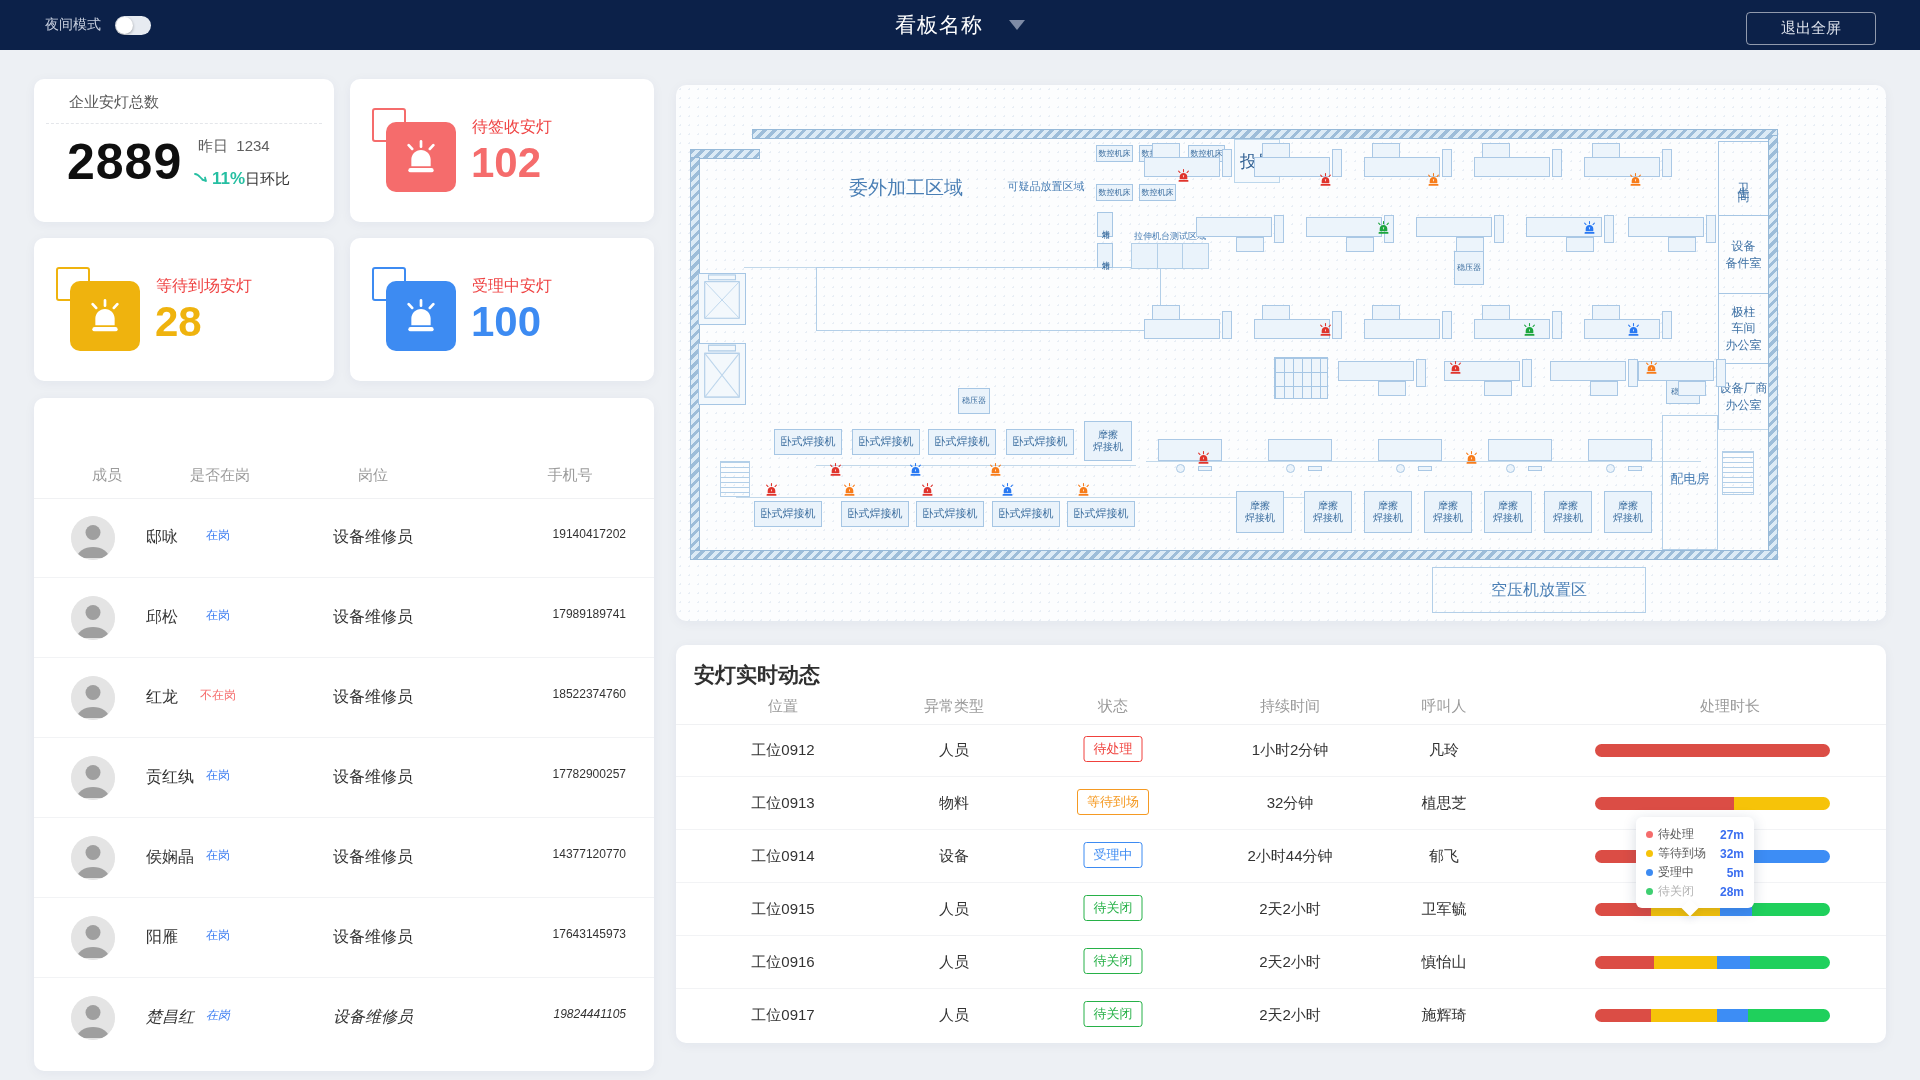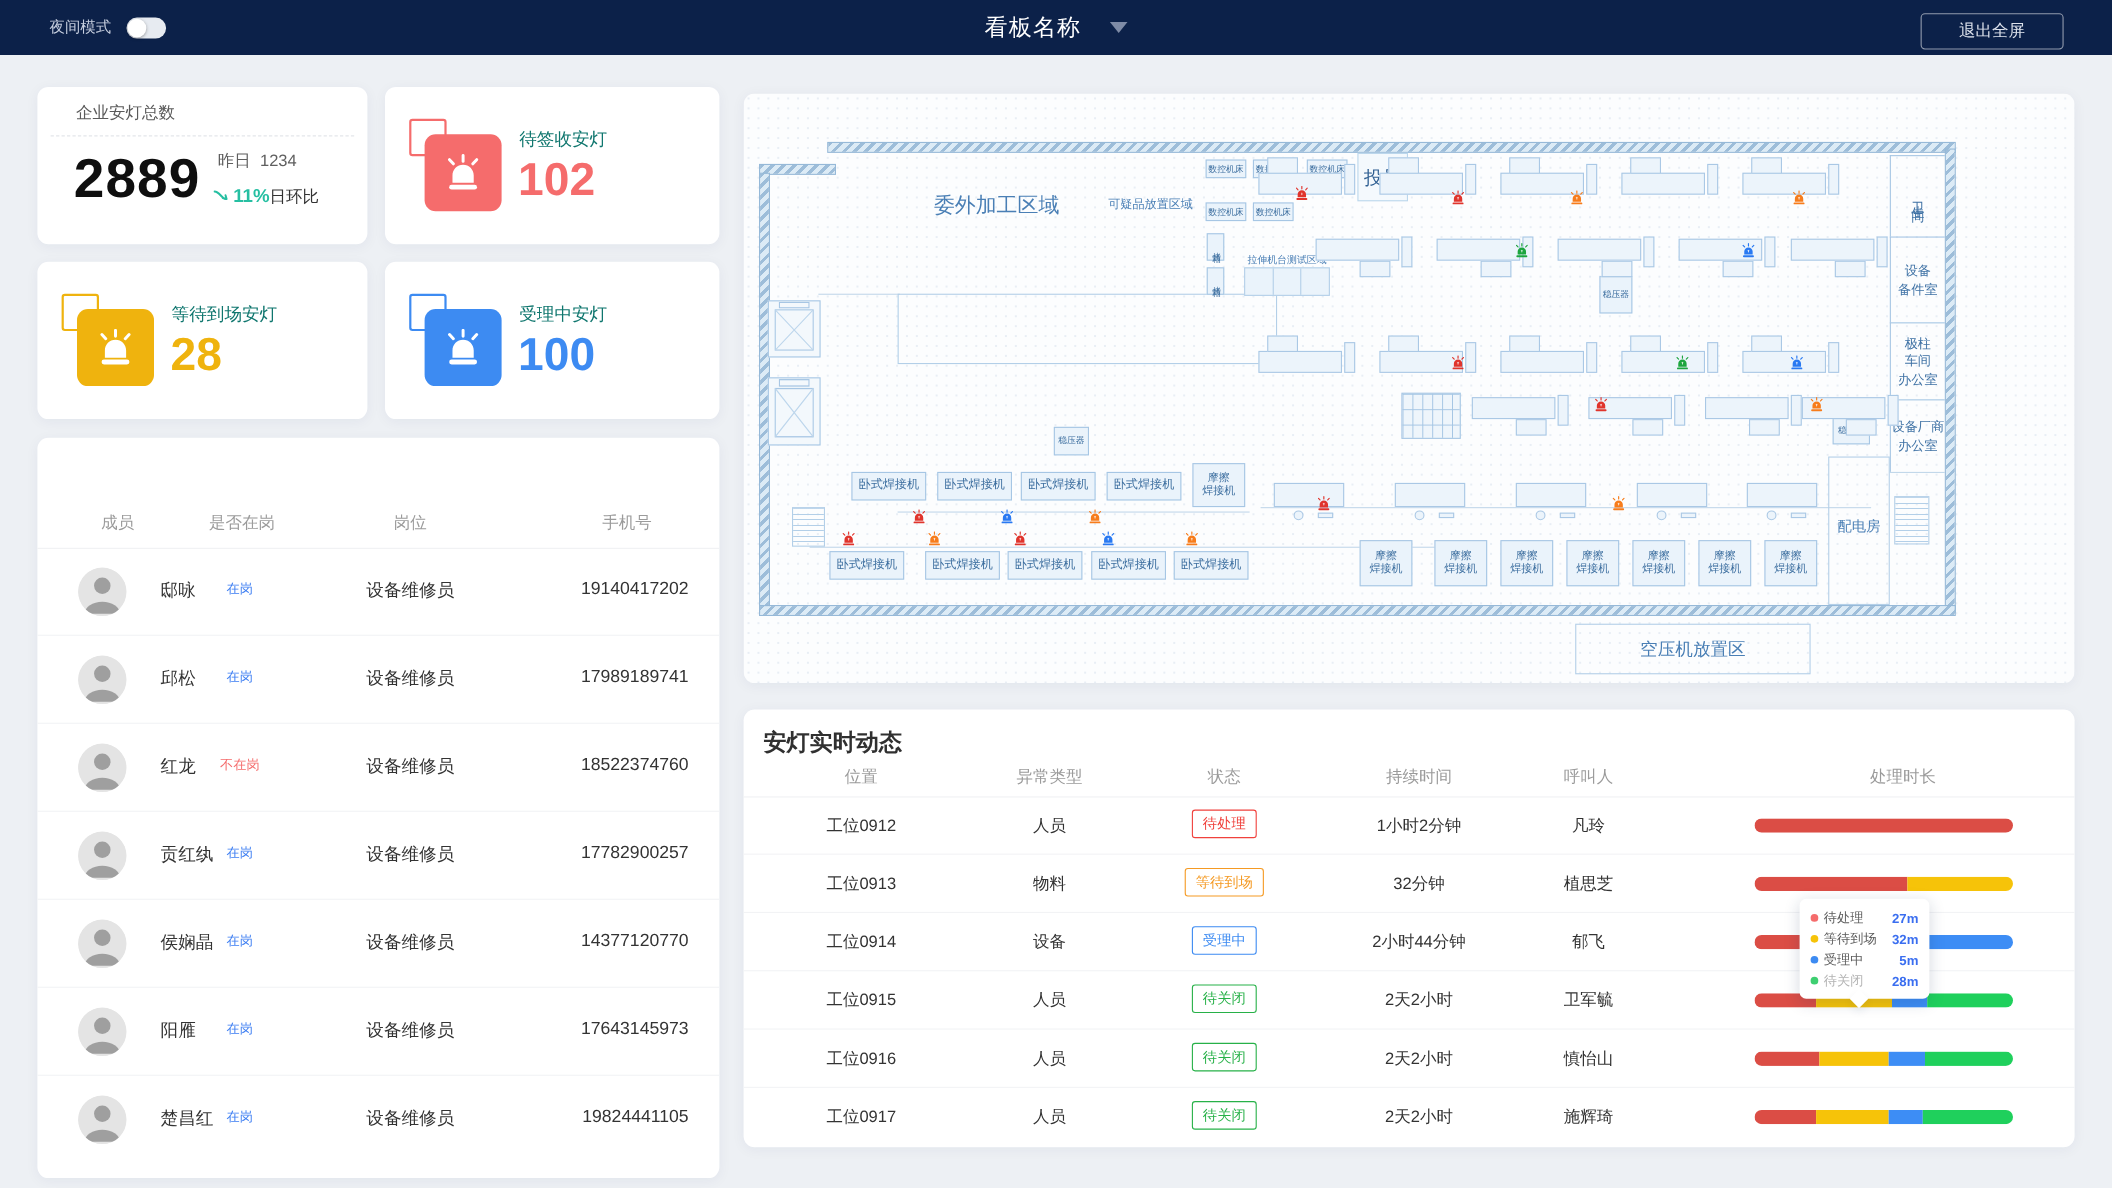--- a/index.html
+++ b/index.html
@@ -26,35 +26,35 @@
   .card-total .t { position:absolute; left:35px; top:14px; font-size:15px; color:#5a5a5a; }
   .card-total .dash { position:absolute; left:12px; right:12px; top:44px; border-top:1px dashed #e4e6ea; }
   .card-total .big { position:absolute; left:33px; top:54px; font-size:50px; font-weight:700; color:#0f0f0f; letter-spacing:1px; }
   .card-total .y-line { position:absolute; left:164px; top:58px; font-size:15px; color:#5f5f5f; }
   .card-total .r-line { position:absolute; left:160px; top:90px; display:flex; align-items:center; gap:0; }
   .card-total .pct { font-size:17px; font-weight:700; }
   .card-total .rl { font-size:15px; color:#333; }
 
   .icon-card .sq-outline { position:absolute; left:22px; top:29px; width:34px; height:34px; border:2px solid; border-radius:3px; }
   .icon-card .sq-fill { position:absolute; left:36px; top:43px; width:70px; height:70px; border-radius:10px; display:flex; align-items:center; justify-content:center; }
-  .icon-card .ic-title { position:absolute; left:122px; top:38px; font-size:16px; color:#0f766e; }
+  .icon-card .ic-title { position:absolute; left:122px; top:38px; font-size:16px; color:#ef4444; }
   .icon-card .ic-value { position:absolute; left:121px; top:60px; font-size:42px; font-weight:700; }
 
   
   .member-card { left:34px; top:398px; width:620px; height:673px; }
   .m-head { position:absolute; top:68px; left:0; width:100%; height:32px; font-size:15px; color:#9b9b9b; }
   .m-head span { position:absolute; transform:translateX(-50%); }
   .m-sep { position:absolute; left:0; right:0; top:100px; border-top:1px solid #f0f1f3; }
   .m-row { position:absolute; left:0; width:100%; height:80px; border-bottom:1px solid #f2f3f5; }
-  .m-row:last-child { border-bottom:none; }
+  .m-row:last-child { border-bottom:none;font-style:italic; }
   .m-row .avatar { position:absolute; left:37px; top:18px; width:44px; height:44px; border-radius:50%; overflow:hidden; background:#e9e9e9; }
   .m-row .name { position:absolute; left:112px; top:29px; font-size:16px; color:#333; }
   .m-row .status { position:absolute; left:184px; top:29px; transform:translateX(-50%); font-size:12px; }
   .m-row .pos { position:absolute; left:339px; top:29px; transform:translateX(-50%); font-size:16px; color:#333; }
-  .m-row .phone { position:absolute; right:28px; top:29px; font-size:16px; color:#333; }
+  .m-row .phone { position:absolute; right:28px; top:29px; font-size:12px; color:#333; }
 
   
   .map-card { left:676px; top:85px; width:1210px; height:536px;
     background-image:radial-gradient(#e8eef5 1px, transparent 1px); background-size:9px 9px; background-color:#fcfdfe; overflow:hidden; }
   .wall { position:absolute; background:repeating-linear-gradient(135deg,#9dbdd9 0 3px,#dcebf6 3px 7px); border:1px solid #96b9d8; }
   .mbox { position:absolute; border:1px solid #a6c6e4; background:#eaf3fb; color:#3c6e9f; display:flex; align-items:center; justify-content:center; text-align:center; line-height:1.25; }
   .mbox.vtext { writing-mode:vertical-rl; letter-spacing:2px; }
   .mlabel { position:absolute; color:#4a7fb5; text-align:center; line-height:1.2; }
   .mline { position:absolute; border-top:1px solid #c2d8ea; }
   .mrect { position:absolute; border:1px solid #b3cfe8; }

